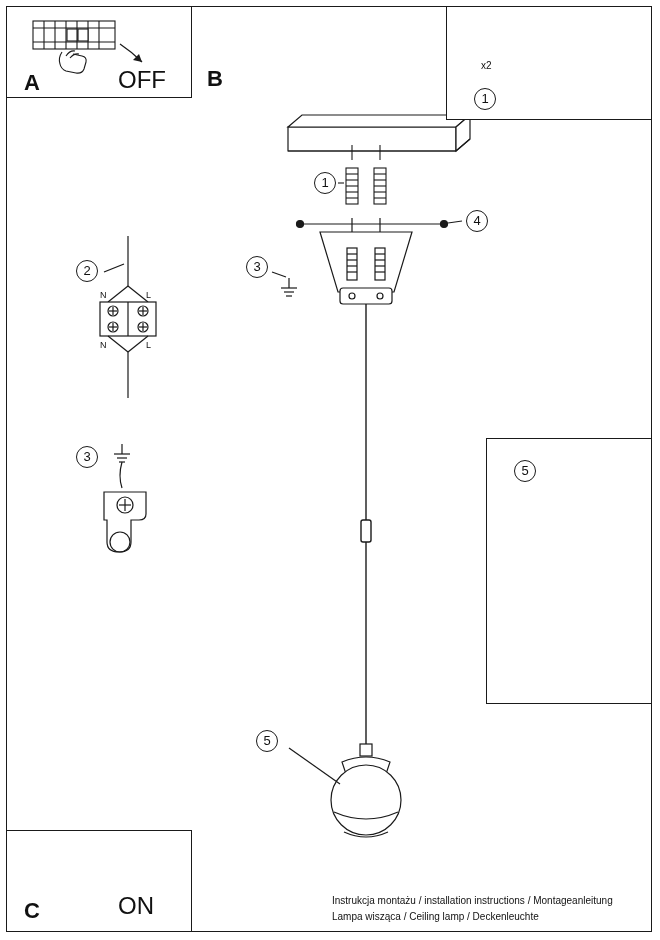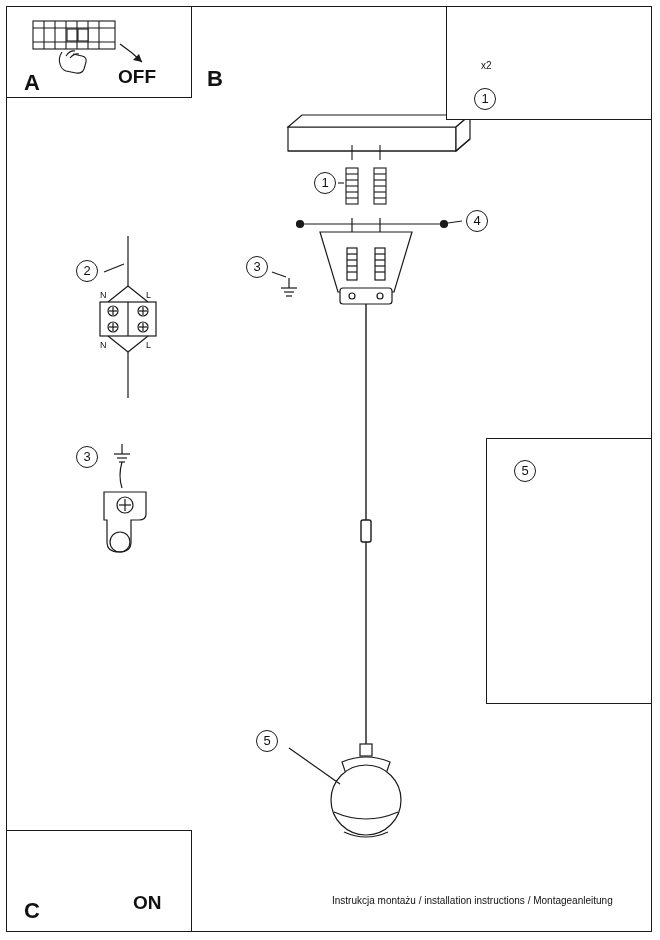--- a/index.html
+++ b/index.html
@@ -36,22 +36,22 @@
     position: absolute;
     font-family: "Liberation Sans", sans-serif;
     color: #111;
     white-space: nowrap;
   }
   .bigletter {
     font-size: 22px;
     font-weight: 700;
   }
   .onoff {
-    font-size: 19px;
-    font-weight: 700;
+    font-size: 24px;
+    font-weight: 400;
   }
   .circnum {
     position: absolute;
     width: 22px;
     height: 22px;
     border: 1.4px solid #1a1a1a;
     border-radius: 50%;
     box-sizing: border-box;
     font-size: 13px;
     line-height: 19px;
@@ -325,17 +325,18 @@
 
   <div class="circnum" style="left:76px; top:446px;">3</div>
 
   <div class="box" style="left:486px; top:438px; width:166px; height:266px;"></div>
   <div class="circnum" style="left:514px; top:460px;">5</div>
 
   <div class="circnum" style="left:256px; top:730px;">5</div>
 
   <div class="box" style="left:6px; top:830px; width:186px; height:102px;"></div>
   <div class="lbl bigletter" style="left:24px; top:898px;">C</div>
-  <div class="lbl onoff" style="left:133px; top:892px;">ON</div>
+  <div class="lbl onoff" style="left:118px; top:892px;">ON</div>
 
   <div class="footer" style="left:332px; top:886px;">Instrukcja montażu / installation instructions / Montageanleitung</div>
+  <div class="footer" style="left:332px; top:902px;">Lampa wisząca / Ceiling lamp / Deckenleuchte</div>
 
 </div>
 
 </body></html>

